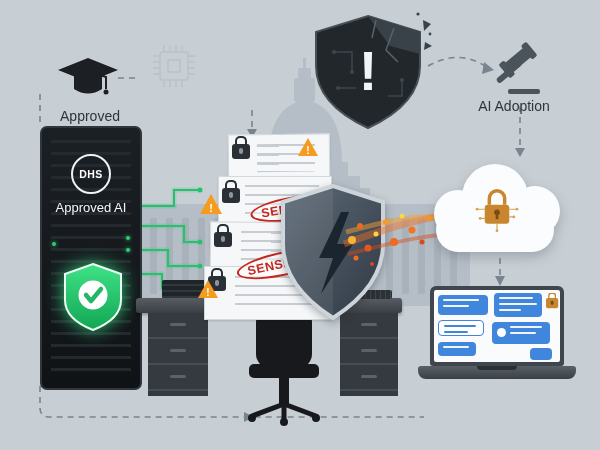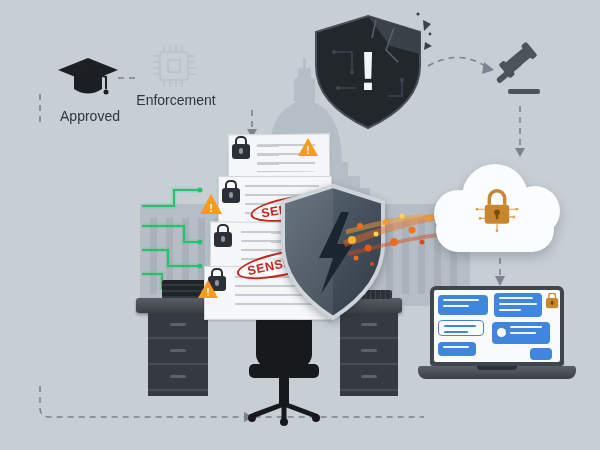--- a/index.html
+++ b/index.html
@@ -178,21 +178,20 @@
   </svg>
   <div class="abs label training-label" style="z-index:2">Approved</div>
 
   <svg class="abs" style="left:146px;top:38px;z-index:2" width="56" height="56" viewBox="0 0 56 56">
     <g stroke="#b9c2ca" stroke-width="1.6" fill="none">
       <rect x="14" y="14" width="28" height="28" rx="3"></rect>
       <rect x="22" y="22" width="12" height="12"></rect>
       <path d="M18 14V7M24 14V7M30 14V7M36 14V7M18 42V49M24 42V49M30 42V49M36 42V49M14 18H7M14 24H7M14 30H7M14 36H7M42 18H49M42 24H49M42 30H49M42 36H49"></path>
     </g>
   </svg>
-  <div class="abs label enforcement-label" style="z-index:2">Enforcement</div>
 
   <svg class="abs" style="left:306px;top:10px;z-index:2" width="128" height="124" viewBox="0 0 128 124">
     <path d="M62 6 L114 22 V56 Q114 94 62 118 Q10 94 10 56 V22 Z" fill="#22272c" stroke="#474f57" stroke-width="2"></path>
     <path d="M62 6 L114 22 V44 L84 36 Z" fill="#394149"></path>
     <g stroke="#59626b" stroke-width="1.5" fill="none">
       <path d="M88 18 L80 40 L92 52"></path>
         <path d="M70 10 L66 28"></path>
     </g>
     <g stroke="#3d4750" stroke-width="1.5" fill="none">
       <path d="M28 42 H46 V62"></path>
@@ -218,21 +217,41 @@
     <g fill="#4b535b">
       <g transform="rotate(-40 30 22)">
         <rect x="17" y="16" width="26" height="12" rx="3"></rect>
         <rect x="12" y="13" width="7" height="18" rx="2"></rect>
         <rect x="41" y="13" width="7" height="18" rx="2"></rect>
       </g>
       <rect x="6" y="31" width="30" height="6" rx="3" transform="rotate(-40 21 34)"></rect>
       <rect x="20" y="51" width="32" height="5" rx="2"></rect>
     </g>
   </svg>
-
+  <div class="abs label adoption-label" style="z-index:2">AI Adoption</div>
+
+  <div class="abs server">
+    <div class="slots"></div>
+    <div class="badge">DHS</div>
+    <div class="server-label">Approved AI</div>
+    <span class="led" style="right:10px;top:120px"></span>
+    <span class="led" style="right:10px;top:108px"></span>
+    <span class="led" style="left:10px;top:114px"></span>
+    <svg class="approved-shield" width="60" height="70" viewBox="0 0 60 70">
+      <defs>
+        <linearGradient id="gr" x1="0" y1="0" x2="0" y2="1">
+          <stop offset="0" stop-color="#3fe287"></stop>
+            <stop offset="1" stop-color="#12a653"></stop>
+        </linearGradient>
+      </defs>
+      <path d="M30 2 L58 12 V38 Q58 57 30 68 Q2 57 2 38 V12 Z" fill="url(#gr)" stroke="#eafff2" stroke-width="2"></path>
+      <circle cx="30" cy="33" r="14.5" fill="#ffffff"></circle>
+      <path d="M23 33 L28 39 L38 27" stroke="#22b866" stroke-width="4.5" fill="none" stroke-linecap="round" stroke-linejoin="round"></path>
+    </svg>
+  </div>
 
   <svg class="abs chair" width="104" height="118" viewBox="0 0 104 118">
     <g fill="#17191c">
       <rect x="24" y="0" width="56" height="60" rx="14"></rect>
       <rect x="17" y="56" width="70" height="14" rx="5"></rect>
       <rect x="47" y="70" width="10" height="26"></rect>
     </g>
     <g stroke="#17191c" stroke-width="5" stroke-linecap="round">
       <path d="M52 96 L20 108"></path>
         <path d="M52 96 L84 108"></path>

